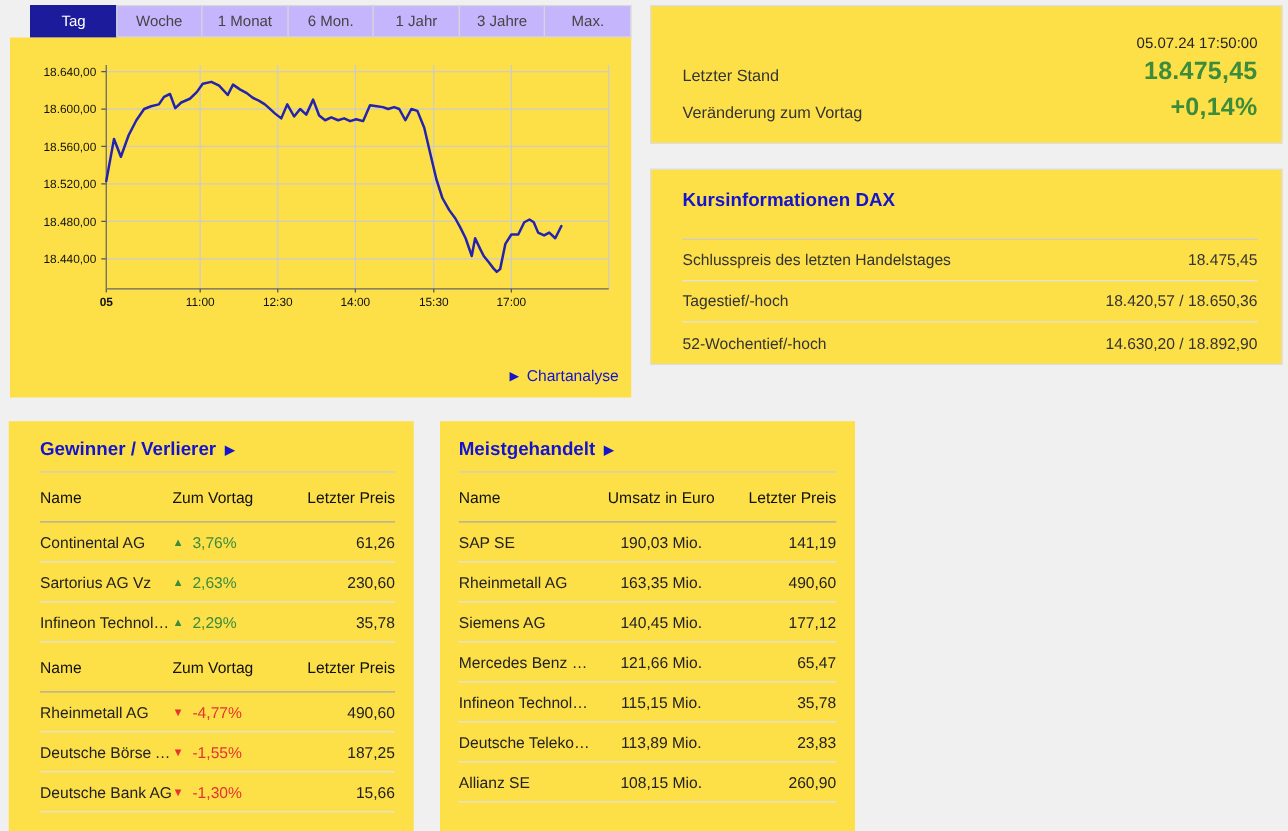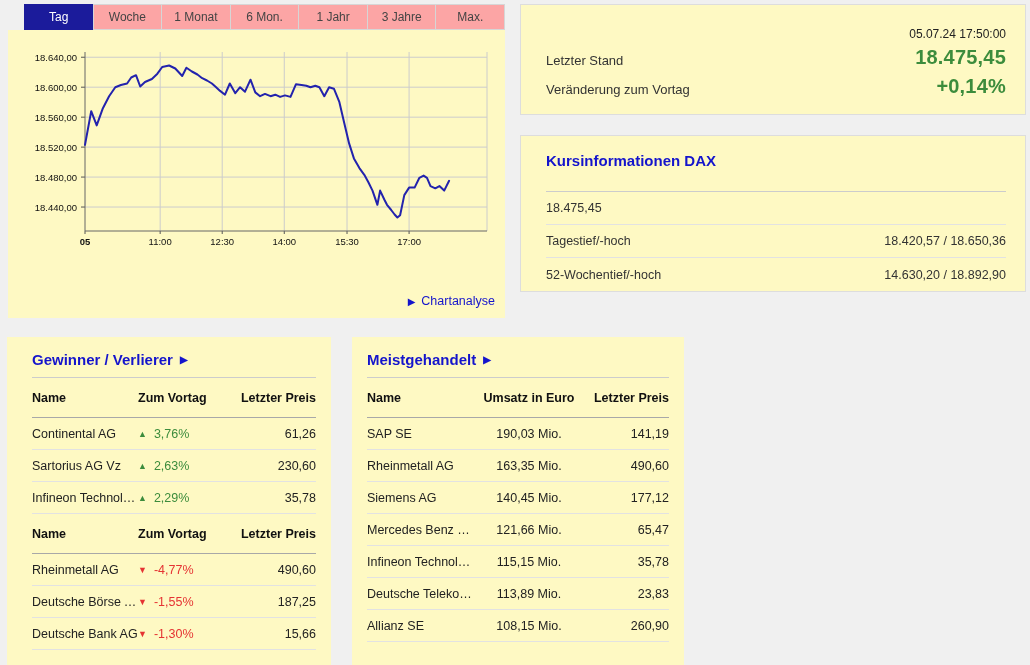--- a/index.html
+++ b/index.html
@@ -3,28 +3,28 @@
 <meta charset="utf-8">
 <style>
   * { margin:0; padding:0; box-sizing:border-box; }
   html,body { width:1030px; height:665px; }
   body {
     position:relative;
     background:#f0f0f0;
     font-family:"Liberation Sans", sans-serif;
     overflow:hidden;
   }
-  .card { position:absolute; background:#fef9c3; }
+  .card { position:absolute; background:#fde047; }
   .bordered { border:1px solid #ddd; }
 
   
   #range-tabs { position:absolute; left:8px; top:4px; width:497px; height:26px; display:flex; }
   .tab {
     flex:1; display:flex; align-items:center; justify-content:center;
-    background:#fca5a5; border:1px solid #d6d6d6; margin-left:-1px;
+    background:#c4b5fd; border:1px solid #d6d6d6; margin-left:-1px;
     font-size:12px; color:#444; cursor:pointer; white-space:nowrap;
   }
   .tab:first-child { margin-left:16px; }
   .tab.active { background:#1b1b9b; border-color:#1b1b9b; color:#fff; }
 
   
   #chart-card { left:8px; top:30px; width:497px; height:288px;padding-left:20px; }
   #chart-svg { position:absolute; left:0; top:0; }
   #chart-svg text { font-family:"Liberation Sans", sans-serif; fill:#111; }
   #chart-link {
@@ -51,21 +51,21 @@
   }
   .ki-row:last-child { border-bottom:none; }
 
   
   #gv-card { left:7px; top:337px; width:324px; height:328px;padding-left:10px; }
   #mg-card { left:352px; top:337px; width:332px; height:328px; }
   .bottom-title { margin:14px 15px 0; padding-bottom:9px; border-bottom:1px solid #ccc; cursor:pointer; }
   .tablewrap { margin:0 15px; }
   .thead {
     display:flex; align-items:center; height:40px;
-    border-bottom:1px solid #a8a8a8; font-size:12.5px; font-weight:bold; color:#111;
+    border-bottom:1px solid #a8a8a8; font-size:12.5px; font-weight:normal; color:#111;
   }
   .trow {
     display:flex; align-items:center; height:32px;
     border-bottom:1px solid #e2e2e2; font-size:12.5px; color:#222;
   }
   .c-name { flex:1; overflow:hidden; white-space:nowrap; text-overflow:ellipsis; }
   .c-chg { width:92px; display:flex; align-items:center; }
   .c-price { width:86px; text-align:right; }
   .c-vol { width:108px; text-align:center; }
   .arrow { font-size:9px; margin-right:7px; }
@@ -140,20 +140,21 @@
   <div class="q-label" style="top:77px">Veränderung zum Vortag</div>
   <div class="q-value" style="top:70px">+0,14%</div>
 </div>
 
 <div id="kursinfo-card" class="card bordered">
   <div class="panel-title-row">
     <span>Kursinformationen DAX</span>
   </div>
   <div>
       <div class="ki-row">
+        <div>Schlusspreis des letzten Handelstages</div>
         <div>18.475,45</div>
       </div>
       <div class="ki-row">
         <div>Tagestief/-hoch</div>
         <div>18.420,57 / 18.650,36</div>
       </div>
       <div class="ki-row">
         <div>52-Wochentief/-hoch</div>
         <div>14.630,20 / 18.892,90</div>
       </div>

